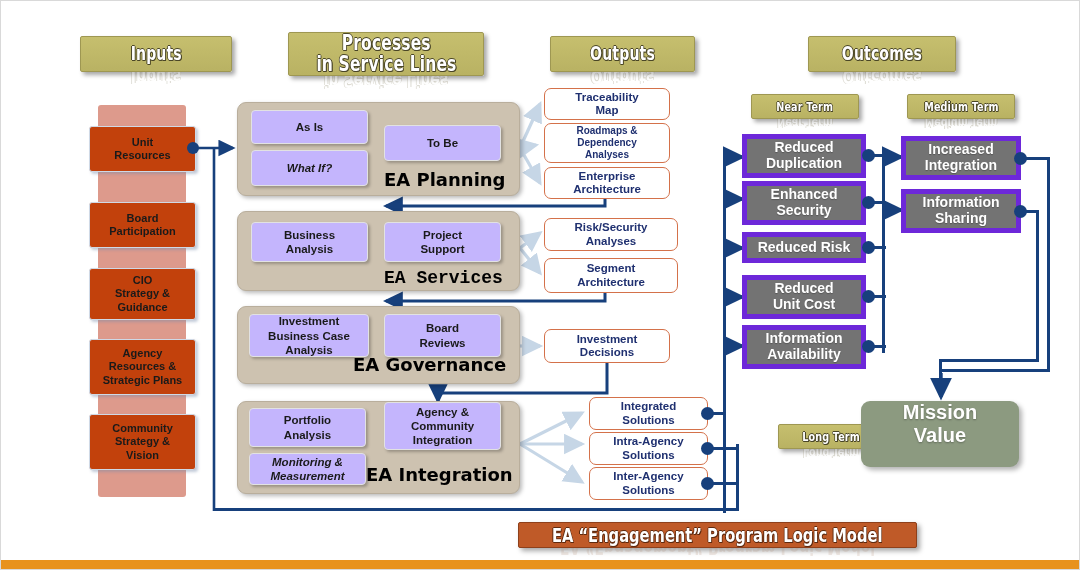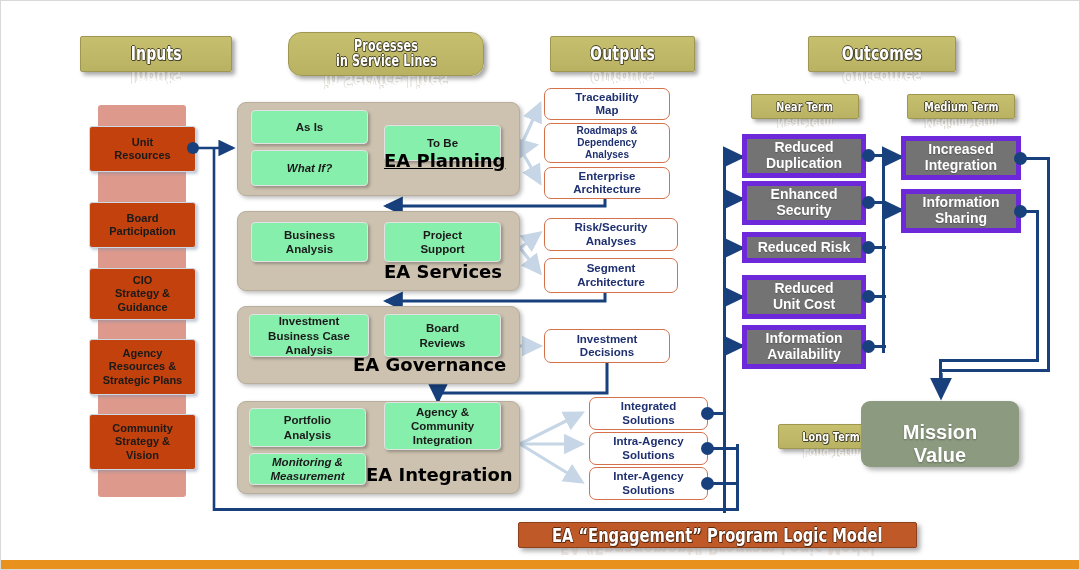--- a/index.html
+++ b/index.html
@@ -36,41 +36,41 @@
   
   .inputs-bg{background:#dd9a8c;border-radius:3px;}
   .inbox{background:#c2410c;border:1px solid #cfd9e6;border-radius:3px;
          box-shadow:2px 2px 3px rgba(120,140,170,.45);
          display:flex;align-items:center;justify-content:center;text-align:center;
          color:#1a1a1a;font-size:11px;font-weight:bold;line-height:1.2;}
 
   
   .proc{background:#cdc2b0;border:1px solid #b9ae9c;border-radius:9px;
         box-shadow:2px 2px 4px rgba(0,0,0,.28);}
-  .pbox{background:#86efac;border:1px solid #e2e2e2;border-radius:4px;
+  .pbox{background:#c4b5fd;border:1px solid #e2e2e2;border-radius:4px;
         box-shadow:2px 2px 3px rgba(0,0,0,.25);
         display:flex;align-items:center;justify-content:center;text-align:center;
         color:#1a1a1a;font-size:11.5px;font-weight:bold;line-height:1.22;}
   .plabel{position:absolute;color:#000;font-weight:bold;font-size:18px;
           font-family:"DejaVu Sans","Liberation Sans",sans-serif;white-space:nowrap;}
 
   
   .outbox{background:#ffffff;border:1.6px solid #d4714a;border-radius:7px;
           display:flex;align-items:center;justify-content:center;text-align:center;
           color:#1f3070;font-weight:bold;line-height:1.17;font-size:11.5px;}
   .outbox.sm{font-size:10px;}
 
   
   .ocbox{background:#737373;border:5px solid #6d28d9;
          display:flex;align-items:center;justify-content:center;text-align:center;
          color:#ffffff;font-weight:bold;font-size:14px;line-height:1.12;
          text-shadow:0 1px 1px rgba(0,0,0,.25);}
   .mission{background:#8c9a80;border-radius:9px;
            box-shadow:3px 3px 5px rgba(0,0,0,.3);
-           display:flex;align-items:flex-end;justify-content:center;text-align:center;
+           display:flex;align-items:flex-start;justify-content:center;text-align:center;
            color:#ffffff;font-weight:bold;font-size:20px;line-height:1.15;
            text-shadow:0 1px 2px rgba(0,0,0,.3);}
 
   
   .titlebar{background:#bf5a28;border:1px solid #8e401b;border-radius:2px;
             box-shadow:3px 3px 5px rgba(0,0,0,.35);
             display:flex;align-items:center;justify-content:center;
             color:#ffffff;font-weight:bold;font-size:19px;
             font-family:"DejaVu Sans Condensed","Liberation Sans",sans-serif;
             text-shadow:1px 1px 0 #5e2a0f,-1px 0 0 #5e2a0f,0 -1px 0 #5e2a0f,0 1px 0 #5e2a0f;}
@@ -159,21 +159,21 @@
     </g>
   </svg>
 
   <div class="abs gold" style="left:79px;top:35px;width:152px;height:36px;font-size:19px;">
     <span class="gl">Inputs</span>
   </div>
   <div class="abs refl" style="left:79px;top:71px;width:152px;height:14px;font-size:19px;">
     <span class="gl">Inputs</span>
   </div>
 
-  <div class="abs gold" style="left:287px;top:31px;width:196px;height:44px;font-size:15px;flex-direction:column;border-radius:13px;">
+  <div class="abs gold" style="left:287px;top:31px;width:196px;height:44px;font-size:21px;flex-direction:column;">
     <span class="gl">Processes</span>
     <span class="gl">in Service Lines</span>
   </div>
   <div class="abs refl" style="left:287px;top:75px;width:196px;height:14px;font-size:19px;">
     <span class="gl">in Service Lines</span>
   </div>
 
   <div class="abs gold" style="left:549px;top:35px;width:145px;height:36px;font-size:19px;">
     <span class="gl">Outputs</span>
   </div>
@@ -233,36 +233,36 @@
   <div class="abs pbox" style="left:250px;top:149px;width:117px;height:36px;font-style:italic;">
     <div>
         <div>What If?</div>
       </div>
   </div>
   <div class="abs pbox" style="left:383px;top:124px;width:117px;height:36px;">
     <div>
         <div>To Be</div>
       </div>
   </div>
-  <div class="plabel" style="left:383px;top:149px;text-decoration:underline;">EA Planning</div>
+  <div class="plabel" style="left:383px;top:168px;">EA Planning</div>
 
   <div class="abs proc" style="left:236px;top:210px;width:283px;height:80px;"></div>
   <div class="abs pbox" style="left:250px;top:221px;width:117px;height:40px;">
     <div>
       <div>Business</div>
       <div>Analysis</div>
     </div>
   </div>
   <div class="abs pbox" style="left:383px;top:221px;width:117px;height:40px;">
     <div>
       <div>Project</div>
       <div>Support</div>
     </div>
   </div>
-  <div class="plabel" style="left:383px;top:260px;">EA Services</div>
+  <div class="plabel" style="left:383px;top:267px;font-family:Liberation Mono, monospace;">EA Services</div>
 
   <div class="abs proc" style="left:236px;top:305px;width:283px;height:78px;"></div>
   <div class="abs pbox" style="left:248px;top:313px;width:120px;height:43px;">
     <div>
       <div>Investment</div>
       <div>Business Case</div>
       <div>Analysis</div>
     </div>
   </div>
   <div class="abs pbox" style="left:383px;top:313px;width:117px;height:43px;">

